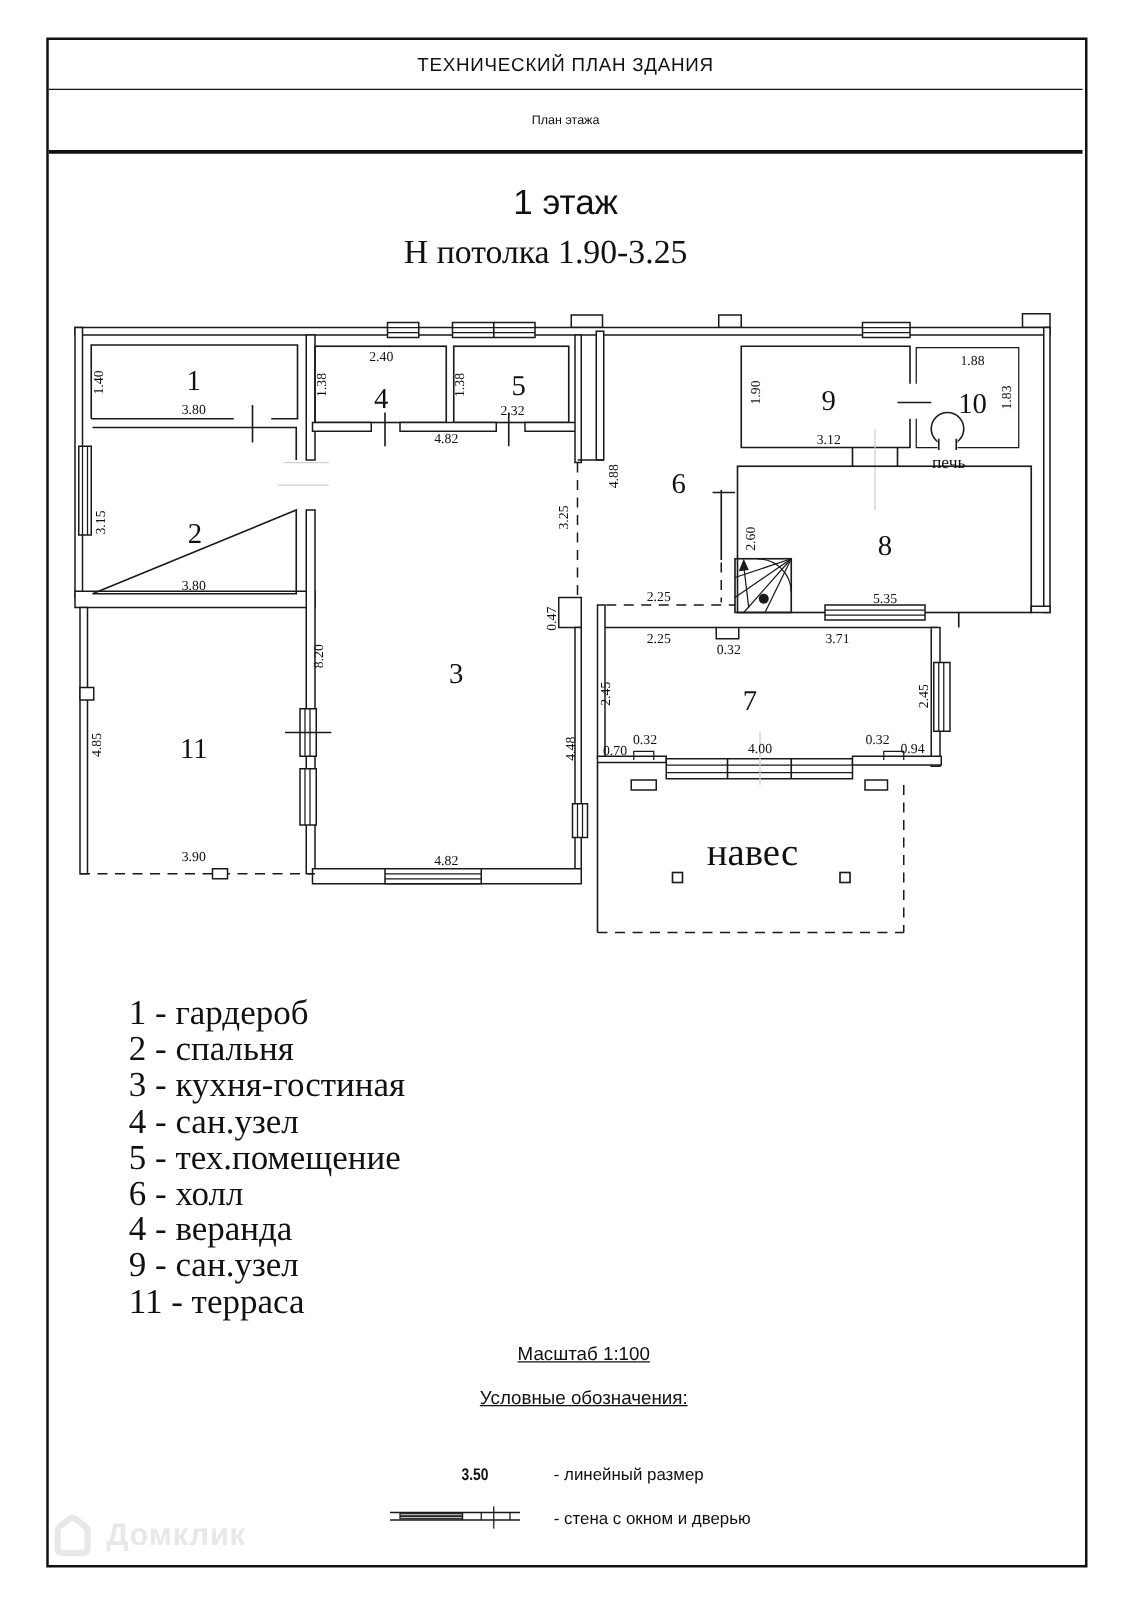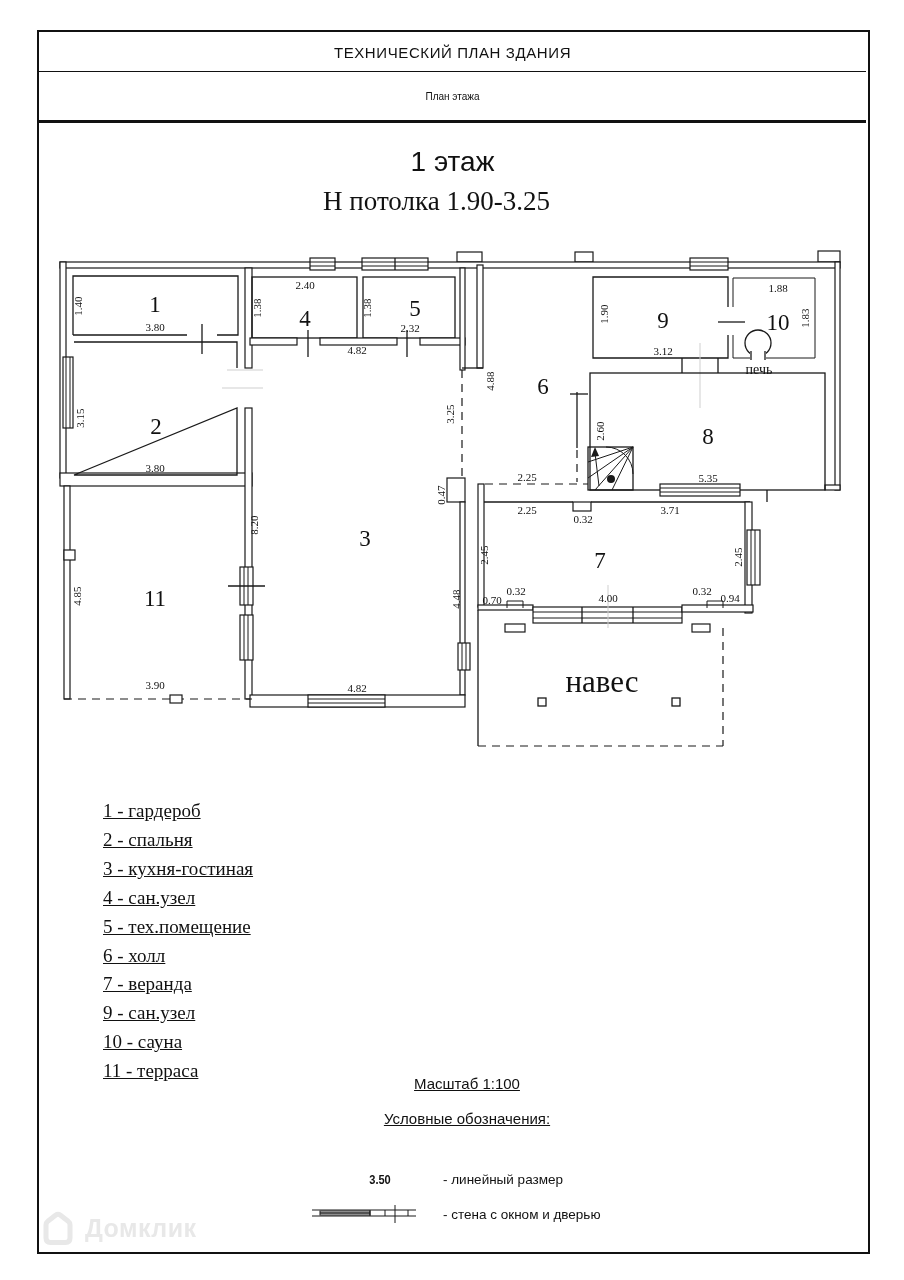--- a/index.html
+++ b/index.html
@@ -19,21 +19,21 @@
   .w{stroke:#1a1a1a;stroke-width:1.3;fill:none;}
   .wf{stroke:#1a1a1a;stroke-width:1.2;fill:#fff;}
   .thin{stroke:#1a1a1a;stroke-width:1;fill:none;}
   .dash{stroke:#1a1a1a;stroke-width:1.2;fill:none;stroke-dasharray:8 6;}
   .faint{stroke:#cfcfcf;stroke-width:1;fill:none;}
   .dim{font-family:"Liberation Serif",serif;font-size:11px;fill:#111;text-anchor:middle;}
   .rm{font-family:"Liberation Serif",serif;font-size:23px;fill:#111;text-anchor:middle;}
   .lbl{font-family:"Liberation Serif",serif;font-size:14px;fill:#111;text-anchor:middle;}
   .big{font-family:"Liberation Serif",serif;font-size:31px;fill:#111;text-anchor:middle;}
   
-  .room-list{left:103px;top:797px;font-family:"Liberation Serif",serif;font-size:19px;line-height:28.9px;text-decoration:underline;}
+  .room-list{left:103px;top:797px;font-family:"Liberation Serif",serif;font-size:28px;line-height:28.9px;}
   
   .scale-block{left:312px;top:1075px;width:310px;text-align:center;font-size:15px;}
   .scale-block div{margin-bottom:18px;text-decoration:underline;}
   .dim-example{left:360px;top:1172px;width:40px;text-align:center;font-weight:bold;font-size:13.5px;transform:scaleX(.82);}
   .dim-label{left:443px;top:1172px;font-size:13.5px;}
   .wall-sym{left:312px;top:1205px;}
   .wall-label{left:443px;top:1207px;font-size:13.5px;}
   
   .wm{left:40px;top:1208px;display:flex;align-items:center;gap:9px;}
   .wm-text{font-size:25px;font-weight:bold;color:#e8e8e8;letter-spacing:.5px;}
@@ -281,23 +281,22 @@
 </svg>
 </div>
 
 <div class="abs room-list">
   <div>1 - гардероб</div>
   <div>2 - спальня</div>
   <div>3 - кухня-гостиная</div>
   <div>4 - сан.узел</div>
   <div>5 - тех.помещение</div>
   <div>6 - холл</div>
-  <div>7 - веранда</div>
+  <div>4 - веранда</div>
   <div>9 - сан.узел</div>
-  <div>10 - сауна</div>
   <div>11 - терраса</div>
 </div>
 
 <div class="abs scale-block">
   <div>Масштаб 1:100</div>
   <div>Условные обозначения:</div>
 </div>
 <div class="abs dim-example">3.50</div>
 <div class="abs dim-label">- линейный размер</div>
 <div class="abs wall-sym">

